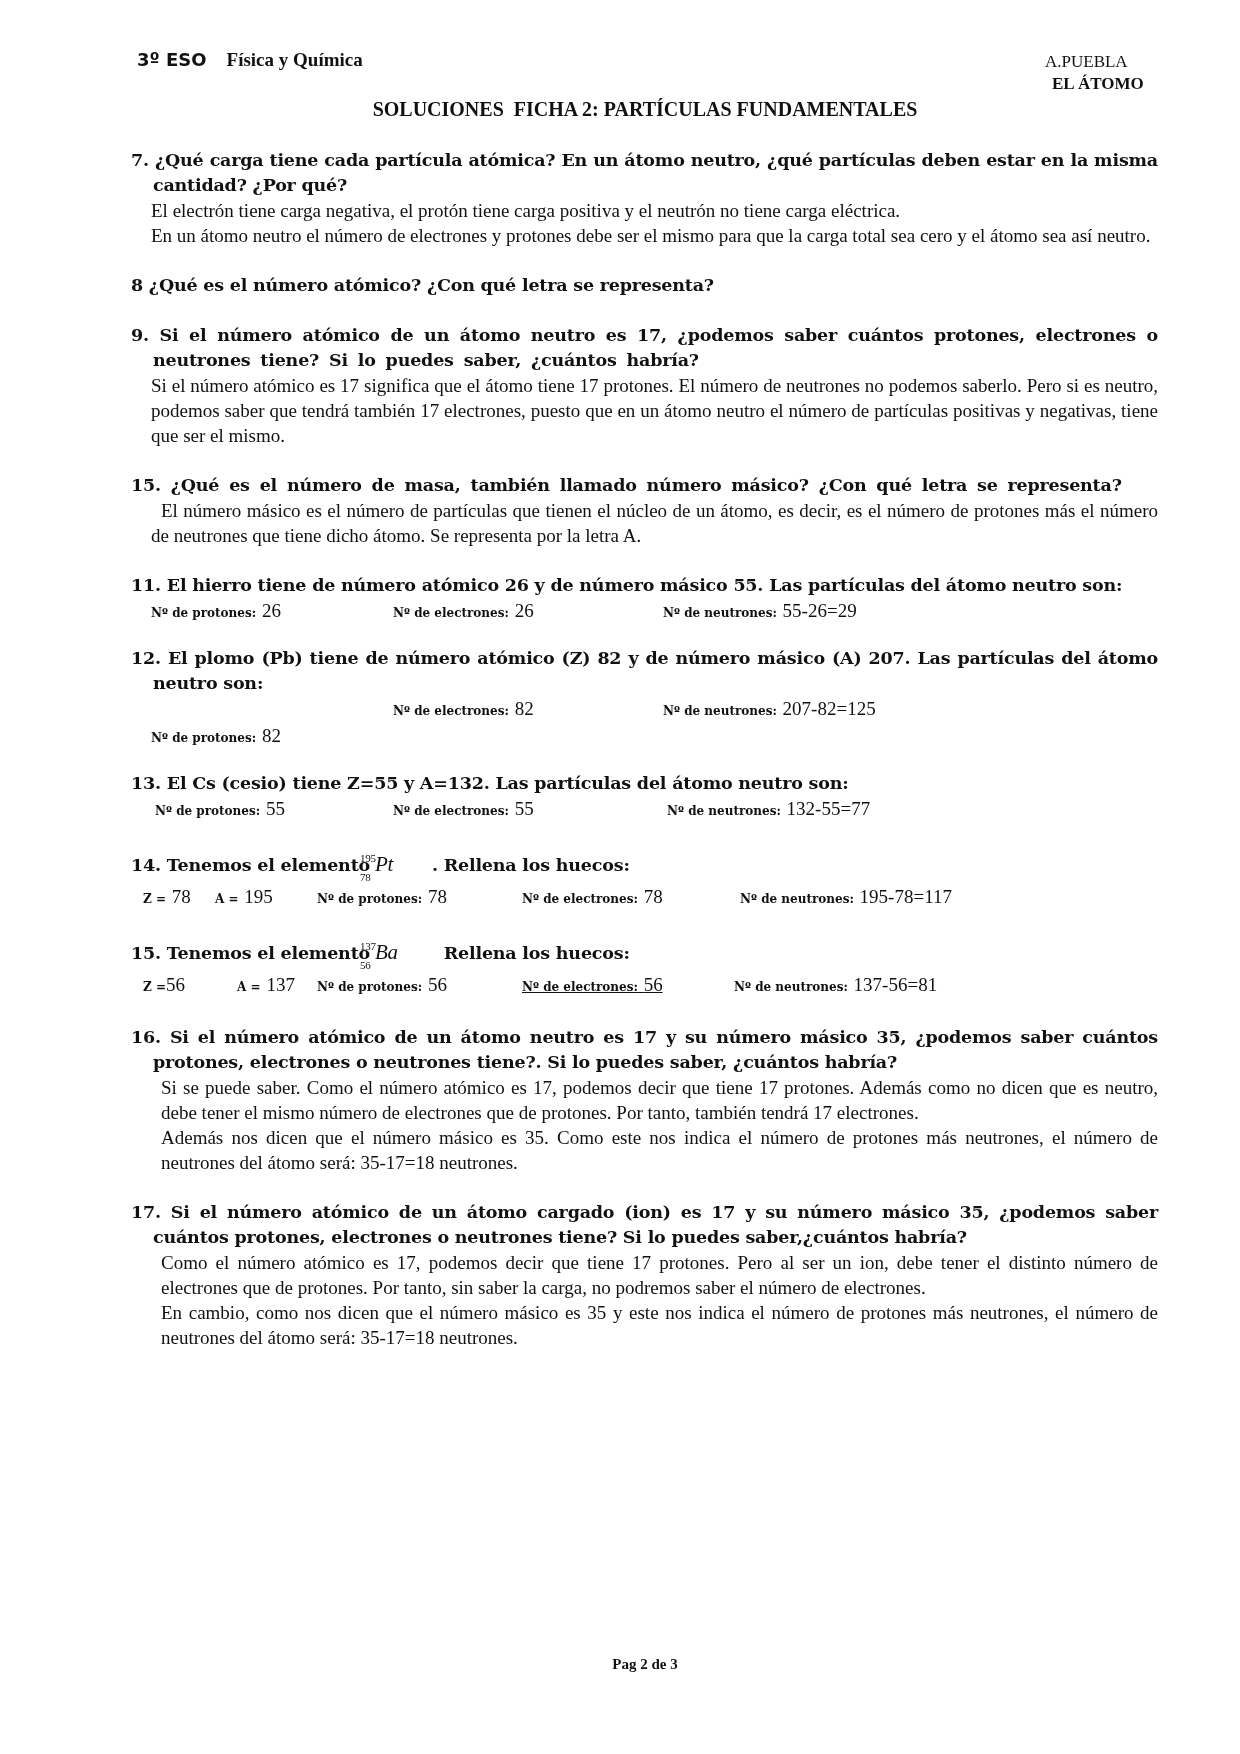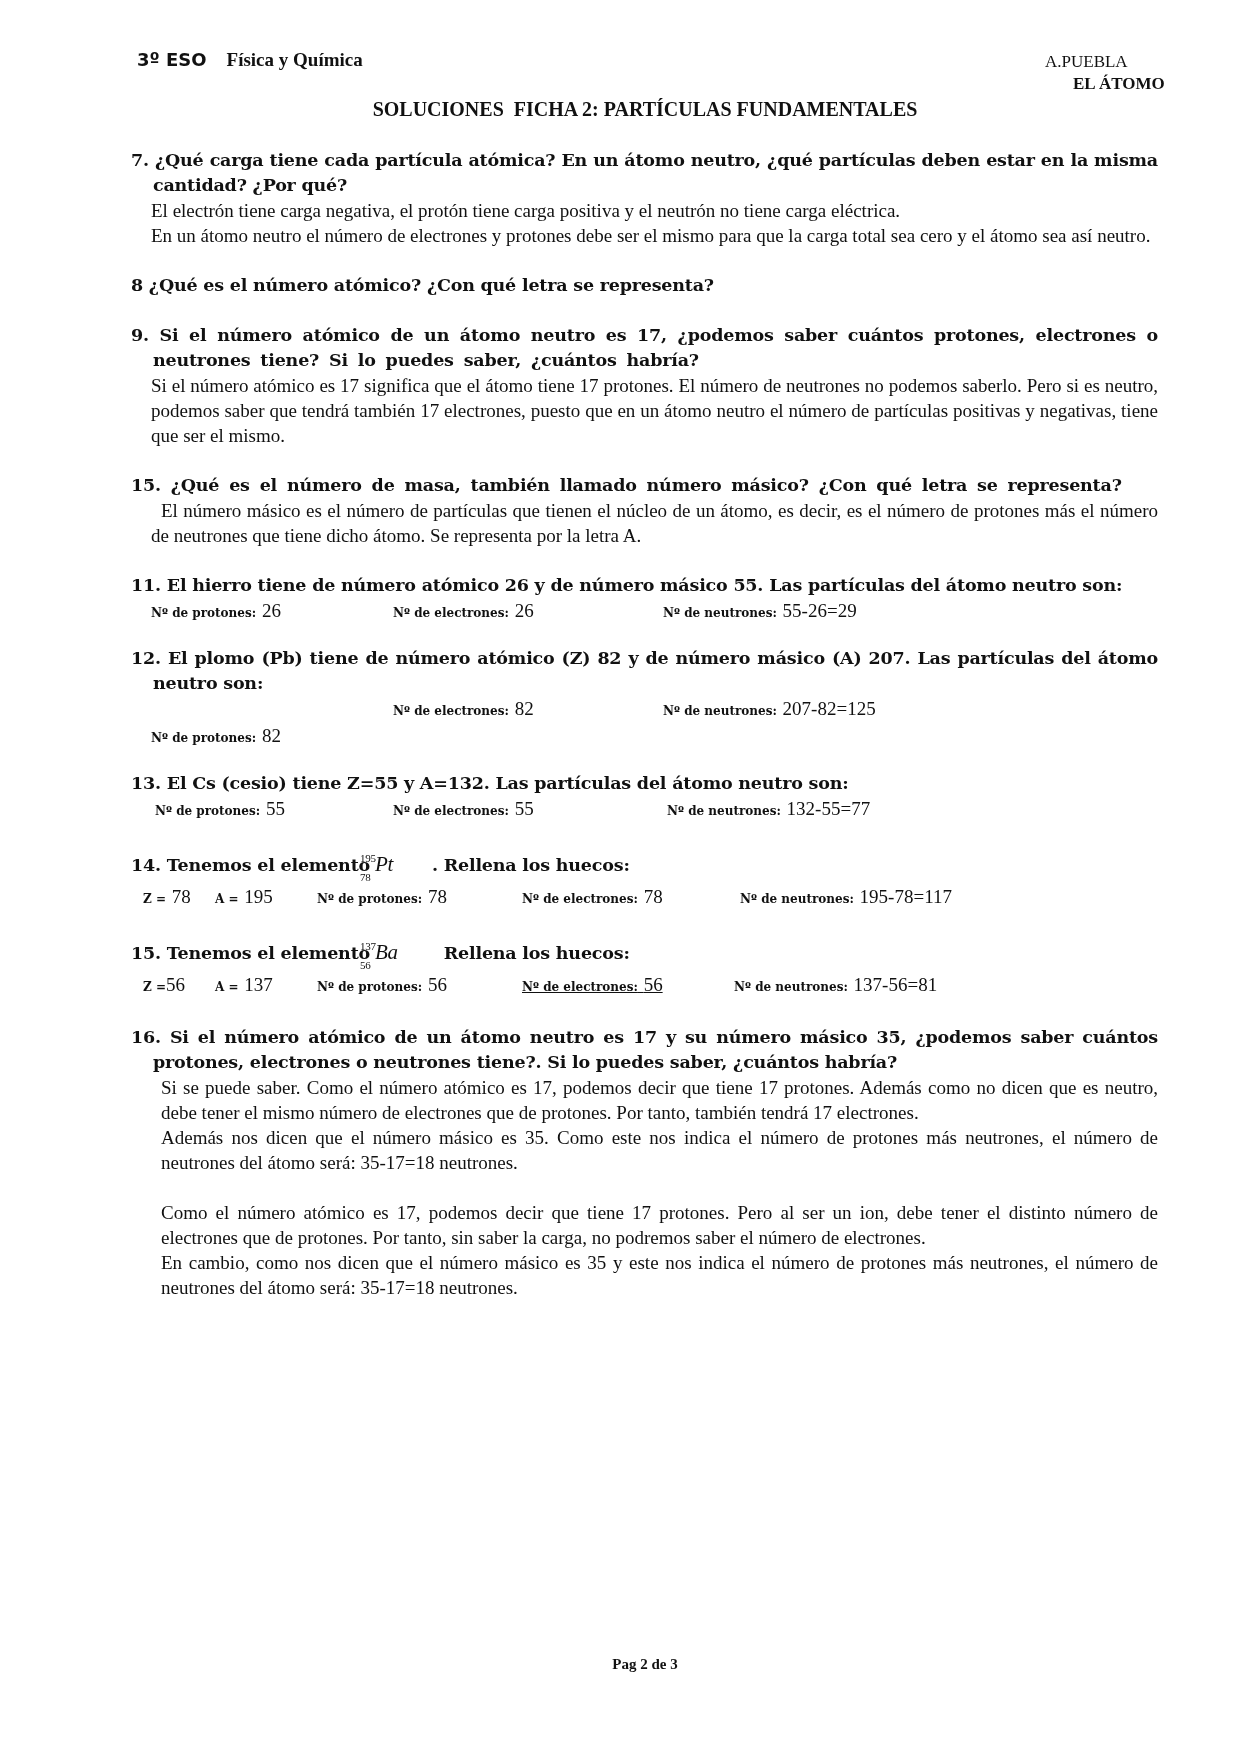--- a/index.html
+++ b/index.html
@@ -4,21 +4,21 @@
 <style>
   html, body { margin: 0; padding: 0; background: #ffffff; }
   body {
     width: 1240px; height: 1754px; position: relative; overflow: hidden;
     font-family: "DejaVu Serif", serif; color: #111;
   }
   .hdr-left { position: absolute; left: 137px; top: 48px; font-size: 19px; }
   .hdr-left .eso { font-family: "DejaVu Sans", sans-serif; font-weight: bold; font-size: 18px; margin-right: 14px; }
   .hdr-left .subj { font-family: "Liberation Serif", serif; font-weight: bold; font-size: 19px; }
   .hdr-right1 { position: absolute; left: 1045px; top: 52px; font-family: "Liberation Serif", serif; font-size: 17px; }
-  .hdr-right2 { position: absolute; left: 1052px; top: 74px; font-family: "Liberation Serif", serif; font-weight: bold; font-size: 17px; margin-left: 21px; }
+  .hdr-right2 { position: absolute; left: 1052px; top: 74px; font-family: "Liberation Serif", serif; font-weight: bold; font-size: 17px; }
   .doc-title { position: absolute; left: 0; width: 1290px; text-align: center; top: 98px; font-family: "Liberation Serif", serif; font-weight: bold; font-size: 20px; }
 
   .content { position: absolute; left: 131px; top: 148px; width: 1027px; }
   .q { margin: 0; }
   .qtext { font-family: "DejaVu Serif", serif; font-weight: bold; font-size: 17.5px; line-height: 25px; text-align: justify; padding-left: 22px; text-indent: -22px; letter-spacing: -0.2px; }
   .ans { font-family: "Liberation Serif", serif; font-size: 19px; line-height: 25px; text-align: justify; padding-left: 20px; }
   .ans p { margin: 0; }
   .ans.indent2 { padding-left: 30px; }
   .gap { height: 25px; }
   .gap-s { height: 20px; }
@@ -128,38 +128,39 @@
     <div class="qtext" style="line-height:30px;">
       <span>15. Tenemos el elemento</span>
       <span class="iso">
         <span class="a">137</span>
         <span class="z">56</span>
         <span class="sym">Ba</span>
       </span>&nbsp;&nbsp;<span>Rellena los huecos:</span>
     </div>
     <div class="row" style="padding-left:12px; margin-top:4px;">
       <span class="cell" style="width:72px;"><span class="lbl">Z =</span><span class="val">56</span></span>
-      <span class="cell" style="width:102px;"><span class="lbl">A =</span> <span class="val">137</span></span>
+      <span class="cell" style="width:102px;text-align:center;"><span class="lbl">A =</span> <span class="val">137</span></span>
       <span class="cell" style="width:205px;"><span class="lbl">Nº de protones:</span> <span class="val">56</span></span>
       <span class="cell" style="width:212px;text-decoration:underline;"><span class="lbl">Nº de electrones:</span> <span class="val">56</span></span>
       <span class="cell"><span class="lbl">Nº de neutrones:</span> <span class="val">137-56=81</span></span>
     </div>
   </div>
   <div class="gap"></div>
 
   <div class="q">
     <div class="qtext">16. Si el número atómico de un átomo neutro es 17 y su número másico 35, ¿podemos saber cuántos protones, electrones o neutrones tiene?. Si lo puedes saber, ¿cuántos habría?</div>
     <div class="ans indent2">
       <p>Si se puede saber. Como el número atómico es 17, podemos decir que tiene 17 protones. Además como no dicen que es neutro, debe tener el mismo número de electrones que de protones. Por tanto, también tendrá 17 electrones.</p>
       <p>Además nos dicen que el número másico es 35. Como este nos indica el número de protones más neutrones, el número de neutrones del átomo será: 35-17=18 neutrones.</p>
     </div>
   </div>
   <div class="gap"></div>
 
   <div class="q">
+    <div class="qtext">17. Si el número atómico de un átomo cargado (ion) es 17 y su número másico 35, ¿podemos saber cuántos protones, electrones o neutrones tiene? Si lo puedes saber,¿cuántos habría?</div>
     <div class="ans indent2">
       <p>Como el número atómico es 17, podemos decir que tiene 17 protones. Pero al ser un ion, debe tener el distinto número de electrones que de protones. Por tanto, sin saber la carga, no podremos saber el número de electrones.</p>
       <p>En cambio, como nos dicen que el número másico es 35 y este nos indica el número de protones más neutrones, el número de neutrones del átomo será: 35-17=18 neutrones.</p>
     </div>
   </div>
 
 </div>
 
 <div class="footer">Pag 2 de 3</div>
 

